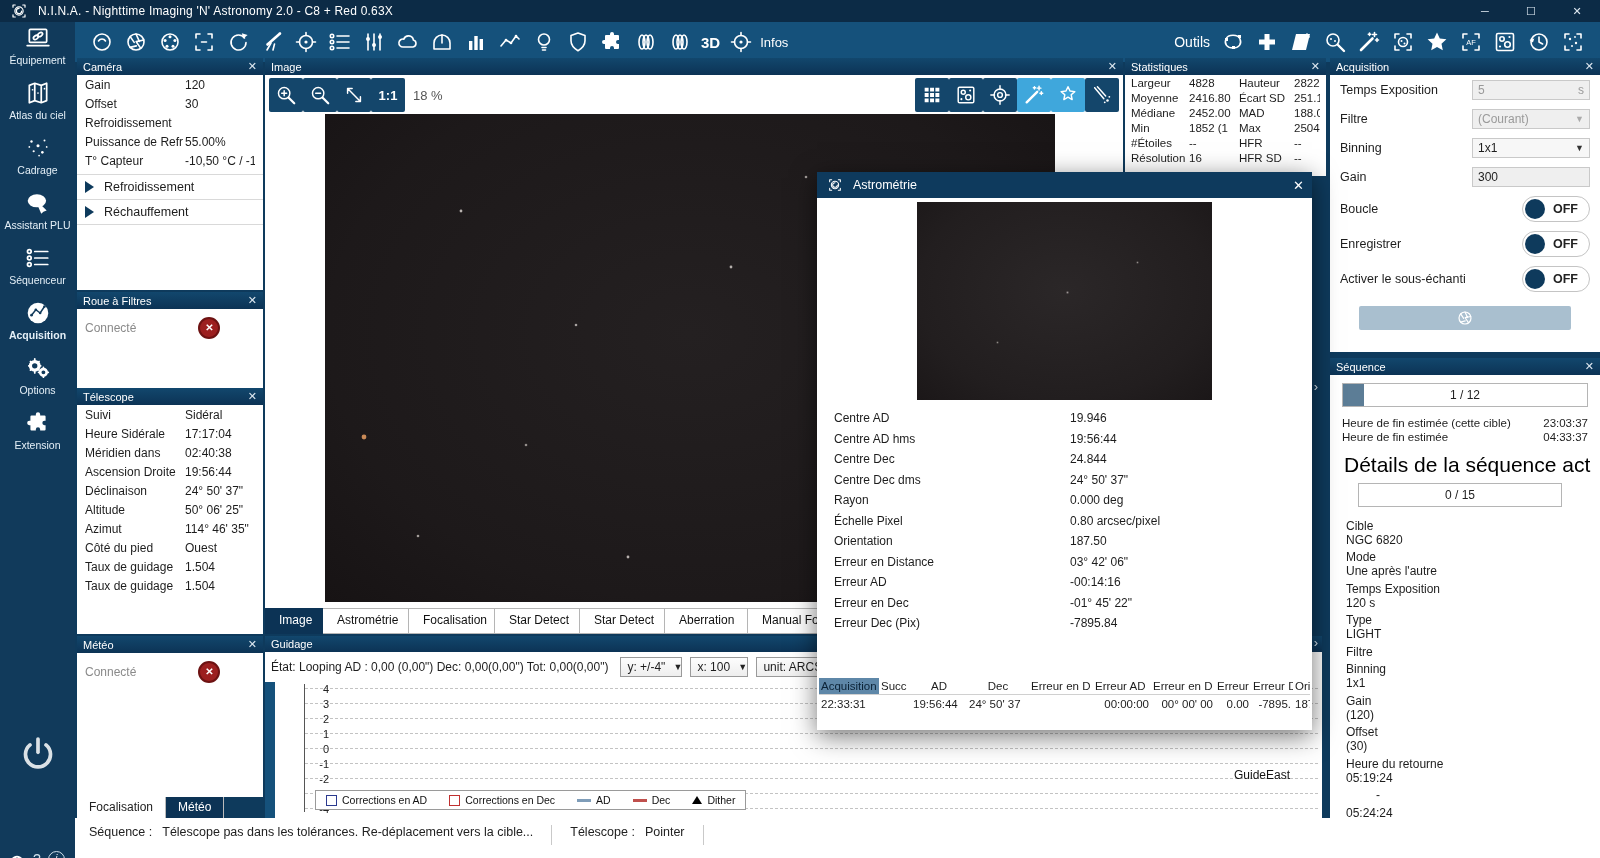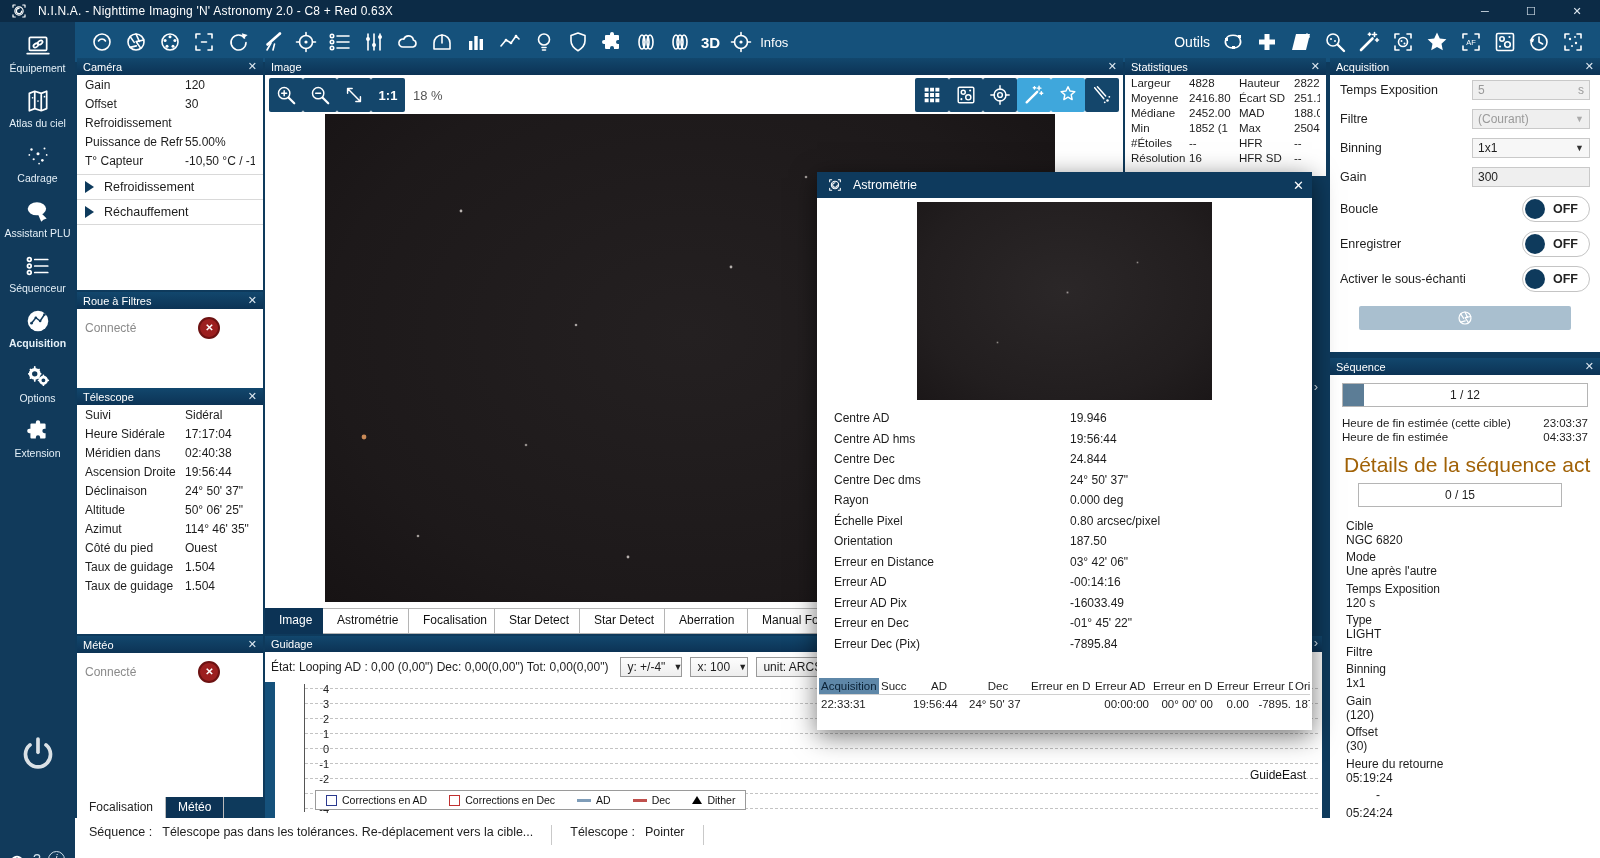--- a/index.html
+++ b/index.html
@@ -90,21 +90,21 @@
   .bigbtn{margin:10px auto 0 auto;width:212px;height:24px;background:#A9BFCF;border-radius:2px;
           display:flex;align-items:center;justify-content:center;}
   .bigbtn svg{width:18px;height:18px;stroke:#fff;}
   
   .prog{position:relative;margin:8px 12px 0 12px;height:22px;border:1px solid #b5b5b5;font-size:12px;
         display:flex;align-items:center;justify-content:center;color:#222;background:#fff;}
   .prog .fill{position:absolute;left:0;top:0;bottom:0;background:#5C7D96;}
   .prog span{position:relative;}
   .eta{display:flex;font-size:11.5px;color:#1d1d1d;padding:2px 12px 0 12px;}
   .eta .k{flex:1;}
-  .dtitle{font-size:21px;color:#a16207;padding:10px 0 2px 14px;white-space:nowrap;overflow:hidden;}
+  .dtitle{font-size:21px;color:#000000;padding:10px 0 2px 14px;white-space:nowrap;overflow:hidden;}
   .drow{display:flex;font-size:12px;color:#1d1d1d;padding:3.5px 16px 0 16px;flex-direction:column;}
   .drow .k{width:105px;flex:none;}
   .seqctl{display:flex;align-items:center;justify-content:flex-end;gap:26px;padding:26px 40px 0 0;}
   .spinner{width:24px;height:24px;border:3px solid #222;border-right-color:transparent;border-radius:50%;transform:rotate(40deg);}
   .stopbtn{width:64px;height:26px;background:#0E3A5C;border-radius:2px;display:flex;align-items:center;justify-content:center;}
   .stopbtn div{width:12px;height:12px;background:#fff;}
   
   .gctl{display:flex;align-items:center;gap:8px;font-size:12px;color:#1d1d1d;padding:5px 6px;background:#fff;}
   .gdd{height:20px;border:1px solid #9a9a9a;background:linear-gradient(#fdfdfd,#eee);display:flex;align-items:center;
        padding:0 6px;gap:8px;font-size:12px;white-space:nowrap;overflow:hidden;box-sizing:border-box;}
@@ -112,21 +112,21 @@
   .gplot{position:absolute;left:0;top:46px;right:0;bottom:0;background:#fff;border-left:10px solid #15517B;}
   .gline{position:absolute;left:30px;right:4px;border-top:1px dashed #c3c3c3;height:0;}
   .gtick{position:absolute;left:0;width:24px;text-align:right;font-size:11px;color:#222;transform:translateY(-6px);}
   .gaxis{position:absolute;left:29px;top:2px;bottom:6px;width:0;border-left:1px solid #555;}
   .legend{position:absolute;left:40px;bottom:8px;border:1px solid #9a9a9a;background:#fff;display:flex;
           align-items:center;gap:22px;padding:3px 10px;font-size:10.5px;color:#111;}
   .litem{display:flex;align-items:center;gap:5px;white-space:nowrap;}
   .sq{width:9px;height:9px;border:1.6px solid;background:#fff;}
   .ln{width:14px;height:3px;}
   .tr{width:0;height:0;border-left:5px solid transparent;border-right:5px solid transparent;border-bottom:8px solid #000;}
-  .geast{position:absolute;right:16px;bottom:36px;font-size:12px;color:#111;}
+  .geast{position:absolute;right:32px;bottom:36px;font-size:12px;color:#111;}
   
   .dialog{position:absolute;left:817px;top:172px;width:495px;height:558px;background:#fff;z-index:50;
           box-shadow:0 6px 24px rgba(0,0,0,.55);box-sizing:border-box;}
   .dhead{height:26px;background:#0E3A5D;color:#fff;display:flex;align-items:center;font-size:12.5px;padding:0 8px;gap:8px;}
   .dhead .x{margin-left:auto;font-size:13px;}
   .dthumb{position:absolute;left:100px;top:30px;width:295px;height:198px;
           background:radial-gradient(ellipse at 50% 45%,#2b2728 0%,#221e1f 70%,#1b1718 100%);}
   .dt-stars{position:absolute;left:0;top:0;width:1px;height:1px;
     box-shadow:150px 90px 0 .4px #9b9593,80px 140px 0 .3px #8f8986,220px 60px 0 .3px #938d8a;}
   .dl{position:absolute;left:0;top:236px;width:495px;}
@@ -530,21 +530,21 @@
         </svg>
       </div>
     <div class="tbtn">
         <svg>
           <use href="#i-starframe"></use>
         </svg>
       </div>
   </div>
 
   <div class="sidebar">
-    <div class="sitem" style="padding-top:10px">
+    <div class="sitem" style="padding-top:2px">
       <div class="icn">
           <svg>
             <use href="#i-laptop"></use>
           </svg>
         </div>
       <div class="lbl">Équipement</div>
     </div>
     <div class="sitem">
       <div class="icn">
           <svg>
@@ -1090,24 +1090,20 @@
         </div>
       <div class="dlrow">
           <span class="k">Erreur en Distance</span>
           <span>03° 42' 06"</span>
         </div>
       <div class="dlrow">
           <span class="k">Erreur AD</span>
           <span>-00:14:16</span>
         </div>
       <div class="dlrow">
-          <span class="k">Erreur AD Pix</span>
-          <span>-16033.49</span>
-        </div>
-      <div class="dlrow">
           <span class="k">Erreur en Dec</span>
           <span>-01° 45' 22"</span>
         </div>
       <div class="dlrow">
           <span class="k">Erreur Dec (Pix)</span>
           <span>-7895.84</span>
         </div>
     </div>
     <div class="dtable">
       <div class="throw">

